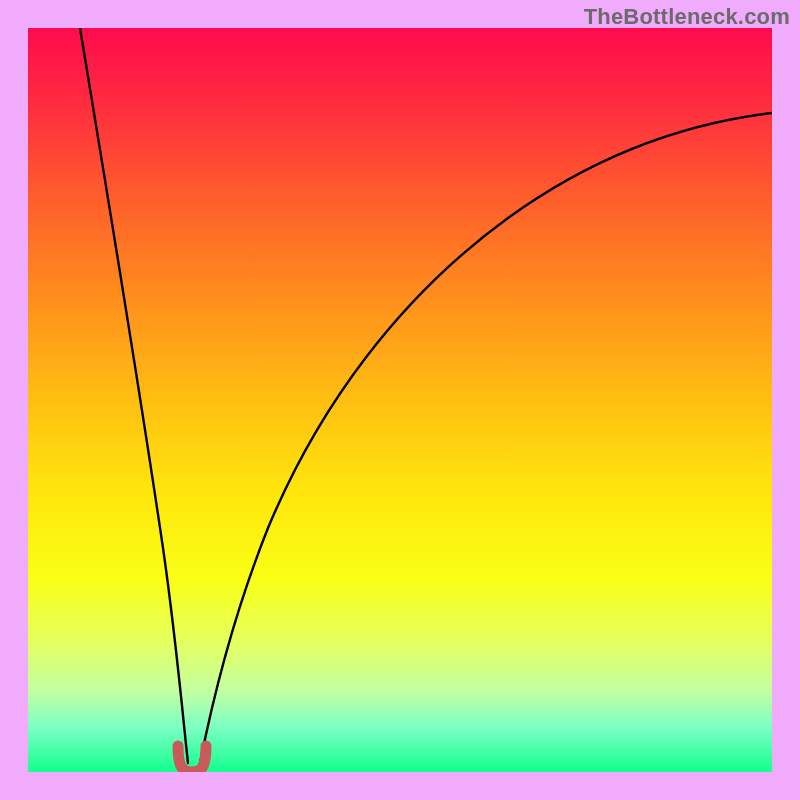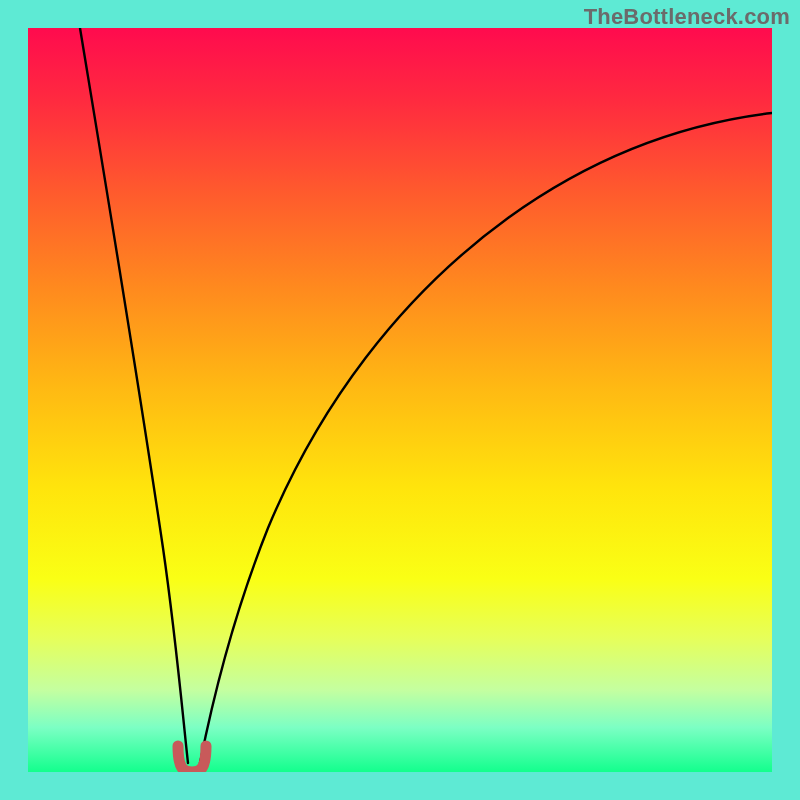--- a/index.html
+++ b/index.html
@@ -6,21 +6,21 @@
     margin: 0;
     padding: 0;
     width: 800px;
     height: 800px;
     overflow: hidden;
     background: #000;
   }
   .frame {
     position: absolute;
     inset: 0;
-    background: #5eead4;
+    background: #f0abfc;
   }
   .plot-area {
     position: absolute;
     left: 28px;
     top: 28px;
     width: 744px;
     height: 744px;
     background: linear-gradient(
       to bottom,
       #ff0b4e 0%,

